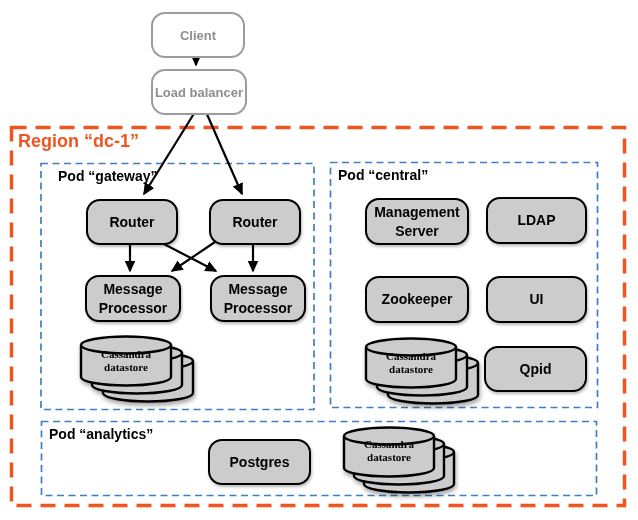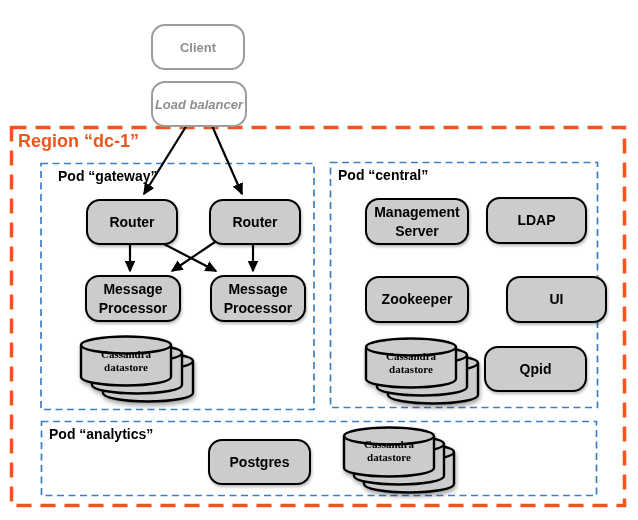--- a/index.html
+++ b/index.html
@@ -10,21 +10,21 @@
   .layer{position:absolute;left:0;top:0;width:638px;height:520px;pointer-events:none;}
   .node{
     position:absolute;display:flex;align-items:center;justify-content:center;
     background:#cccccc;border:2.6px solid #000;border-radius:14px;
     font-size:14px;font-weight:bold;color:#000;text-align:center;line-height:1.35;
     box-shadow:1px 2px 3px rgba(0,0,0,0.28);
   }
   .ext{
     position:absolute;display:flex;align-items:center;justify-content:center;
     background:#ffffff;border:2px solid #9c9c9c;border-radius:14px;
-    font-size:13px;font-weight:bold;color:#8e8e8e;white-space:nowrap;margin-top:12px;
+    font-size:13px;font-weight:bold;color:#8e8e8e;white-space:nowrap;
   }
   .region-label{
     position:absolute;font-size:18px;font-weight:bold;color:#f0551f;white-space:nowrap;
   }
   .pod-label{
     position:absolute;font-size:14px;font-weight:bold;color:#000;white-space:nowrap;
   }
   .cyl{position:absolute;filter:drop-shadow(1px 3px 2px rgba(0,0,0,0.35));}
   .cyl-label{
     position:absolute;width:86px;text-align:center;font-size:11px;font-weight:bold;
@@ -52,21 +52,21 @@
     <line x1="196" y1="54.5" x2="196" y2="65" stroke="#000" stroke-width="2.2" marker-end="url(#ah)"></line>
     <line x1="195" y1="112" x2="144" y2="194" stroke="#000" stroke-width="2.2" marker-end="url(#ah)"></line>
     <line x1="206" y1="112" x2="242" y2="194" stroke="#000" stroke-width="2.2" marker-end="url(#ah)"></line>
     <line x1="130" y1="242" x2="130" y2="271" stroke="#000" stroke-width="2.2" marker-end="url(#ah)"></line>
     <line x1="253" y1="242" x2="253" y2="271" stroke="#000" stroke-width="2.2" marker-end="url(#ah)"></line>
     <line x1="160" y1="242" x2="216" y2="271" stroke="#000" stroke-width="2.2" marker-end="url(#ah)"></line>
     <line x1="215" y1="242" x2="172" y2="271" stroke="#000" stroke-width="2.2" marker-end="url(#ah)"></line>
   </svg>
 
   <div class="ext" style="left:151px;top:12px;width:90px;height:42px;">Client</div>
-  <div class="ext" style="left:151px;top:69px;width:92px;height:42px;font-style:italic;">Load balancer</div>
+  <div class="ext" style="left:151px;top:69px;width:92px;height:42px;">Load balancer</div>
 
   <div class="region-label" style="left:18px;top:131px;">Region “dc-1”</div>
 
   <div class="pod-label" style="left:48px;top:168px;padding-left:10px;">Pod “gateway”</div>
   <div class="node" style="left:86px;top:199px;width:88px;height:42px;">Router</div>
   <div class="node" style="left:209px;top:199px;width:88px;height:42px;">Router</div>
   <div class="node" style="left:85px;top:275px;width:92px;height:43px;">Message Processor</div>
   <div class="node" style="left:210px;top:275px;width:92px;height:43px;">Message Processor</div>
 
   <svg class="cyl" style="left:78px;top:333px;" width="122" height="72" viewBox="0 0 122 72">
@@ -82,21 +82,21 @@
       <path d="M3,12 L3,44 A45,8.5 0 0 0 93,44 L93,12" fill="#ccc" stroke="#000" stroke-width="2.4"></path>
       <ellipse cx="48" cy="12" rx="45" ry="8.5" fill="#ccc" stroke="#000" stroke-width="2.4"></ellipse>
     </g>
   </svg>
   <div class="cyl-label" style="left:83px;top:348px;">Cassandra datastore</div>
 
   <div class="pod-label" style="left:338px;top:167px;">Pod “central”</div>
   <div class="node" style="left:486px;top:197px;width:97px;height:43px;">LDAP</div>
   <div class="node" style="left:365px;top:198px;width:100px;height:43px;">Management Server</div>
   <div class="node" style="left:365px;top:276px;width:100px;height:43px;">Zookeeper</div>
-  <div class="node" style="left:486px;top:276px;width:97px;height:43px;margin-left:20px;">UI</div>
+  <div class="node" style="left:486px;top:276px;width:97px;height:43px;">UI</div>
   <div class="node" style="left:484px;top:346px;width:99px;height:42px;">Qpid</div>
 
   <svg class="cyl" style="left:363px;top:335px;" width="122" height="72" viewBox="0 0 122 72">
     <g transform="translate(22,16)">
       <path d="M3,12 L3,44 A45,8.5 0 0 0 93,44 L93,12" fill="#ccc" stroke="#000" stroke-width="2.4"></path>
       <ellipse cx="48" cy="12" rx="45" ry="8.5" fill="#ccc" stroke="#000" stroke-width="2.4"></ellipse>
     </g>
     <g transform="translate(11,8)">
       <path d="M3,12 L3,44 A45,8.5 0 0 0 93,44 L93,12" fill="#ccc" stroke="#000" stroke-width="2.4"></path>
       <ellipse cx="48" cy="12" rx="45" ry="8.5" fill="#ccc" stroke="#000" stroke-width="2.4"></ellipse>

